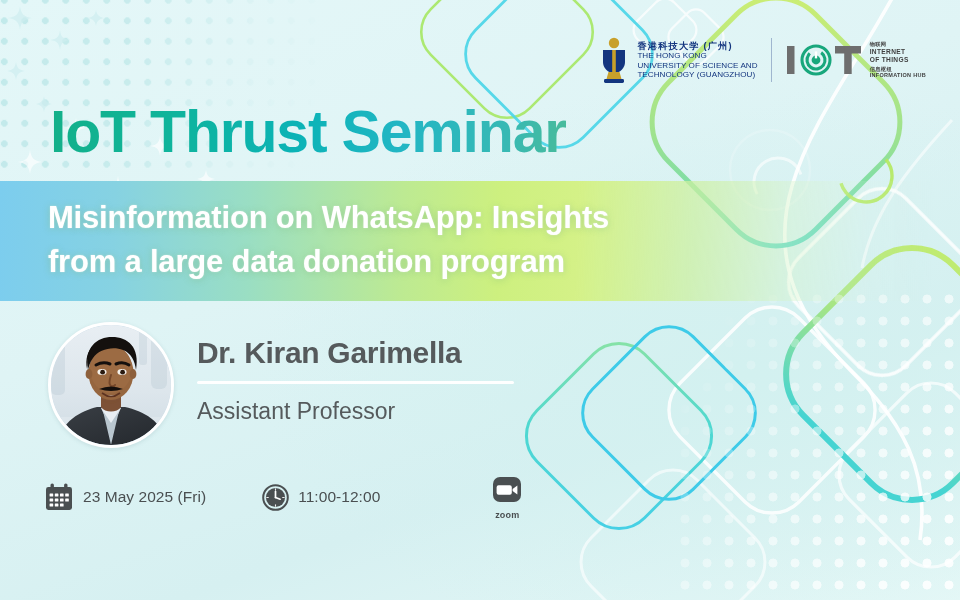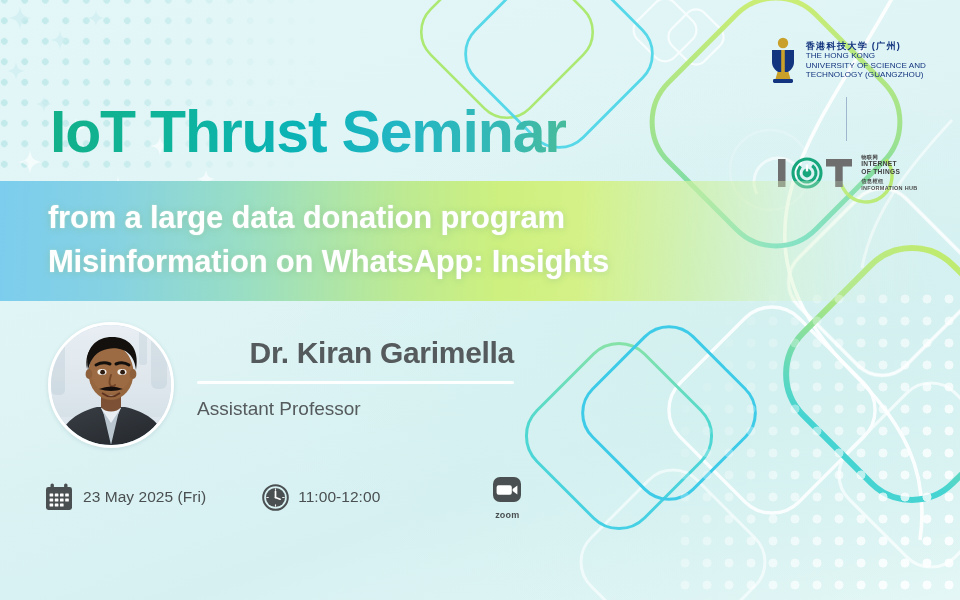--- a/index.html
+++ b/index.html
@@ -63,21 +63,21 @@
     position:absolute;left:50px;top:103px;
     font-size:59px;font-weight:bold;letter-spacing:-1.2px;
     line-height:1;
     background:linear-gradient(96deg,#13b089 0%, #0fb49a 22%, #0bb3b6 48%, #22b6c4 68%, #37b9b4 88%, #49bb9a 100%);
     -webkit-background-clip:text;background-clip:text;
     color:transparent;-webkit-text-fill-color:transparent;
     white-space:nowrap;
   }
 
   
-  .logos{position:absolute;right:34px;top:36px;display:flex;align-items:center;gap:13px;flex-direction:column;}
+  .logos{position:absolute;right:34px;top:36px;display:flex;align-items:center;gap:13px;}
   .hkust{display:flex;align-items:center;gap:8px;}
   .hkust-text{line-height:1.14;color:#13357f;}
   .hkust-cn{font-size:9.2px;font-weight:bold;letter-spacing:1.2px;}
   .hkust-en{font-size:8.1px;font-weight:normal;letter-spacing:.05px;}
   .logo-sep{width:1px;height:44px;background:#9fb6cf;}
   .iot{display:flex;align-items:center;gap:7px;}
   .iot-tag{line-height:1.2;color:#4a4a4a;}
   .iot-cn{font-size:5.3px;font-weight:bold;letter-spacing:.3px;color:#444;}
   .iot-en{font-size:6.6px;font-weight:bold;letter-spacing:.35px;color:#3f3f3f;text-transform:uppercase;}
   .iot-cn2{font-size:5.3px;font-weight:bold;letter-spacing:.3px;color:#444;margin-top:2px;}
@@ -87,26 +87,26 @@
   .speaker{position:absolute;left:48px;top:322px;display:flex;align-items:flex-start;}
   .avatar{
     width:120px;height:120px;border-radius:50%;
     border:3px solid #ffffff;overflow:hidden;flex:0 0 auto;
     box-shadow:0 1px 4px rgba(80,120,130,.18);
     background:#cfe0ea;position:relative;
   }
   .avatar svg{display:block;}
   .spk-info{margin-left:23px;padding-top:14px;}
   .spk-name{
-    font-size:30px;font-weight:bold;color:#555a5c;letter-spacing:-.3px;white-space:nowrap;text-align:right;
+    font-size:30px;font-weight:bold;color:#555a5c;letter-spacing:-.3px;white-space:nowrap;
   }
   .spk-rule{
     width:317px;height:3px;background:#ffffff;margin:11px 0 12px 0;border-radius:2px;
   }
-  .spk-line{font-size:19px;color:#555a5c;line-height:1.34;}
+  .spk-line{font-size:23px;color:#555a5c;line-height:1.34;}
 
   
   .infobar{
     position:absolute;left:44px;top:476px;
     display:flex;align-items:center;
     color:#4a4f51;font-size:15.5px;white-space:nowrap;
   }
   .info-item{display:flex;align-items:center;}
   .info-item .txt{margin-left:9px;letter-spacing:.05px;}
   .ico{flex:0 0 auto;display:block;}
@@ -255,22 +255,22 @@
         <div class="iot-cn2">信息枢纽</div>
         <div class="iot-en2">INFORMATION HUB</div>
       </div>
     </div>
   </div>
 
   <div class="heading">IoT Thrust Seminar</div>
 
   <div class="band"></div>
   <div class="band-title">
+    <div>Misinformation on WhatsApp: Insights</div>
     <div>from a large data donation program</div>
-    <div>Misinformation on WhatsApp: Insights</div>
   </div>
 
   <div class="speaker">
     <div class="avatar">
       <svg width="120" height="120" viewBox="0 0 120 120">
         <defs>
           <clipPath id="avclip">
               <circle cx="60" cy="60" r="60"></circle>
             </clipPath>
           <linearGradient id="bgsnow" x1="0" y1="0" x2="0" y2="1">

